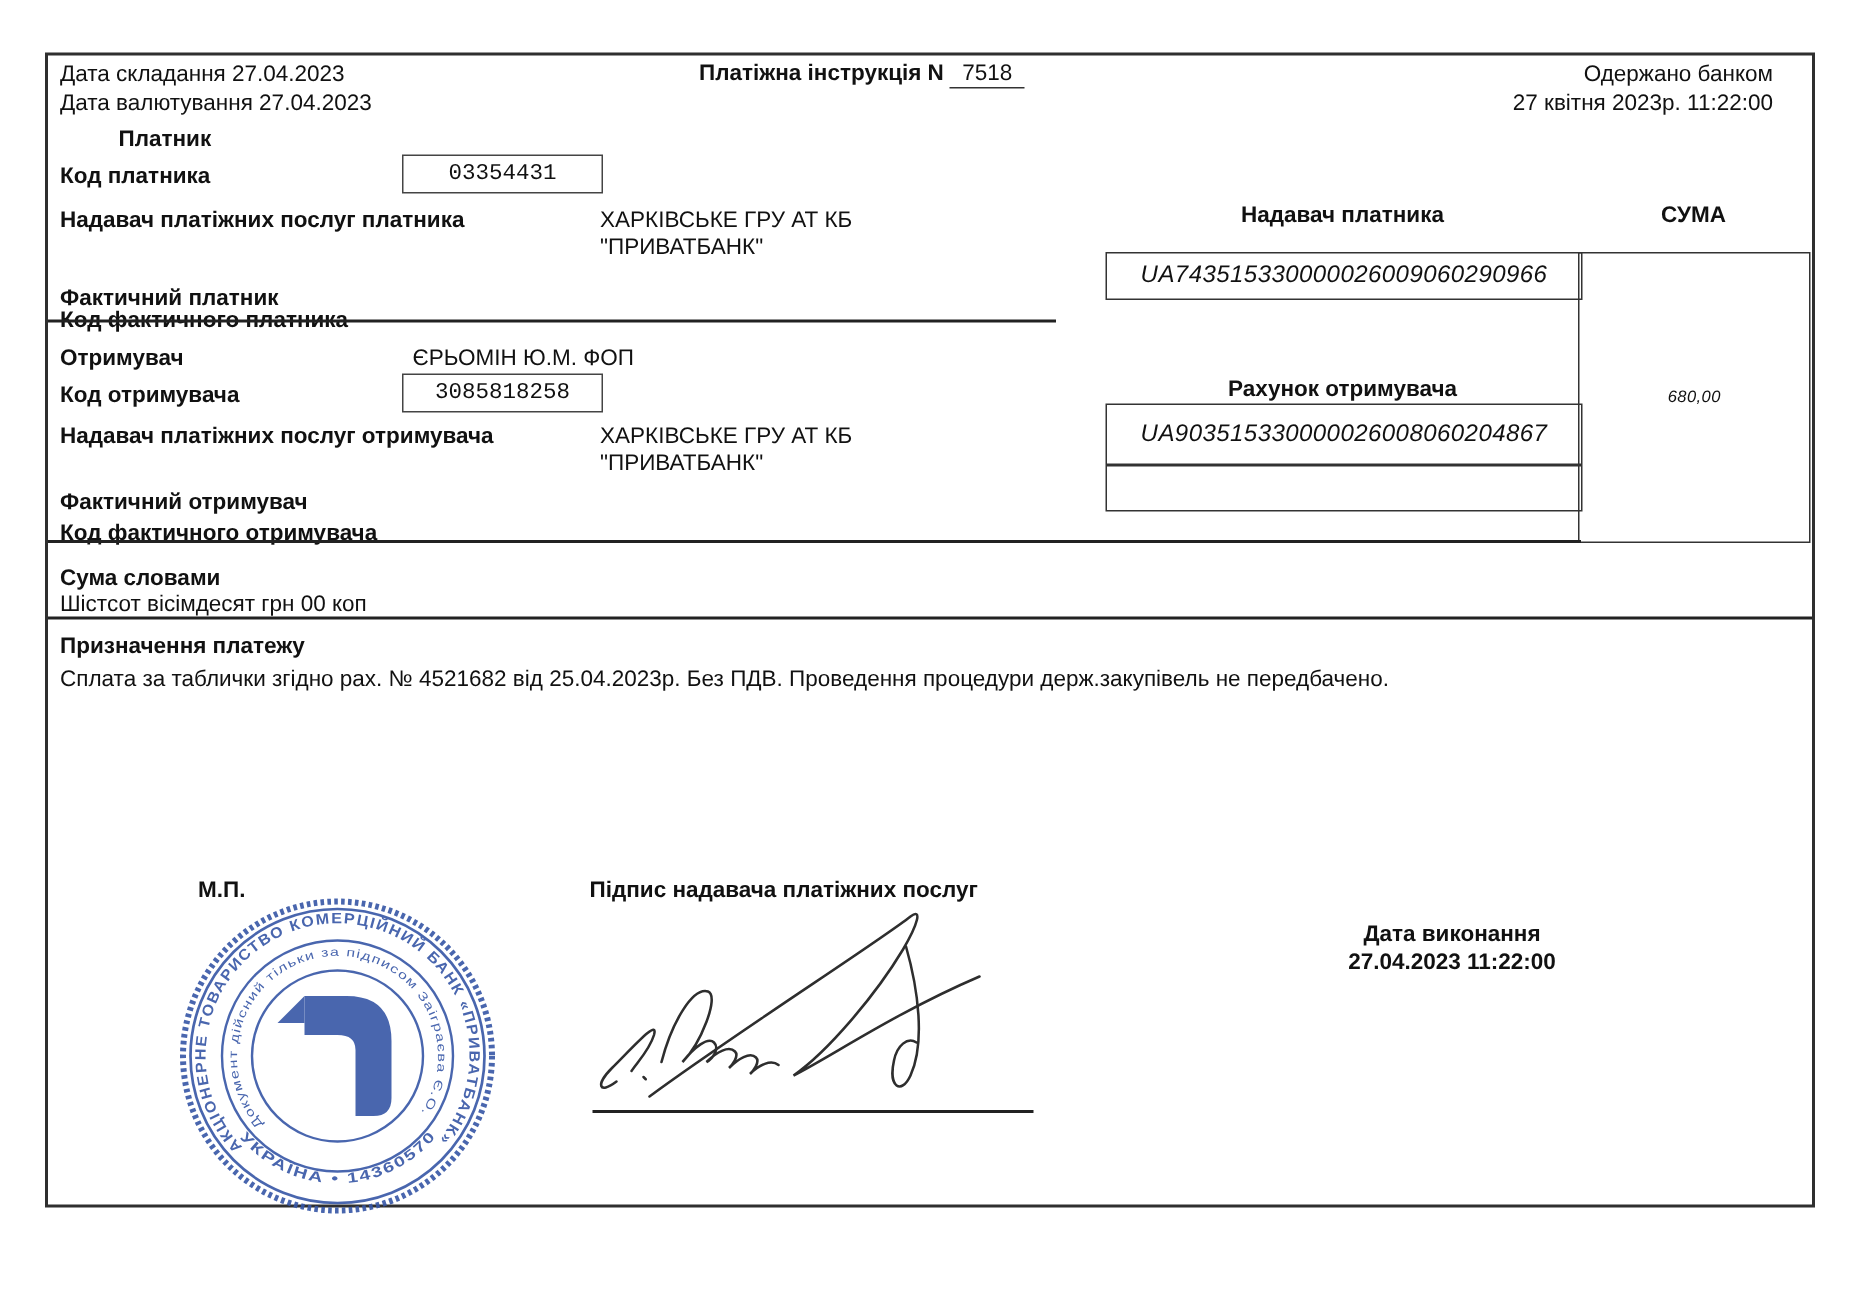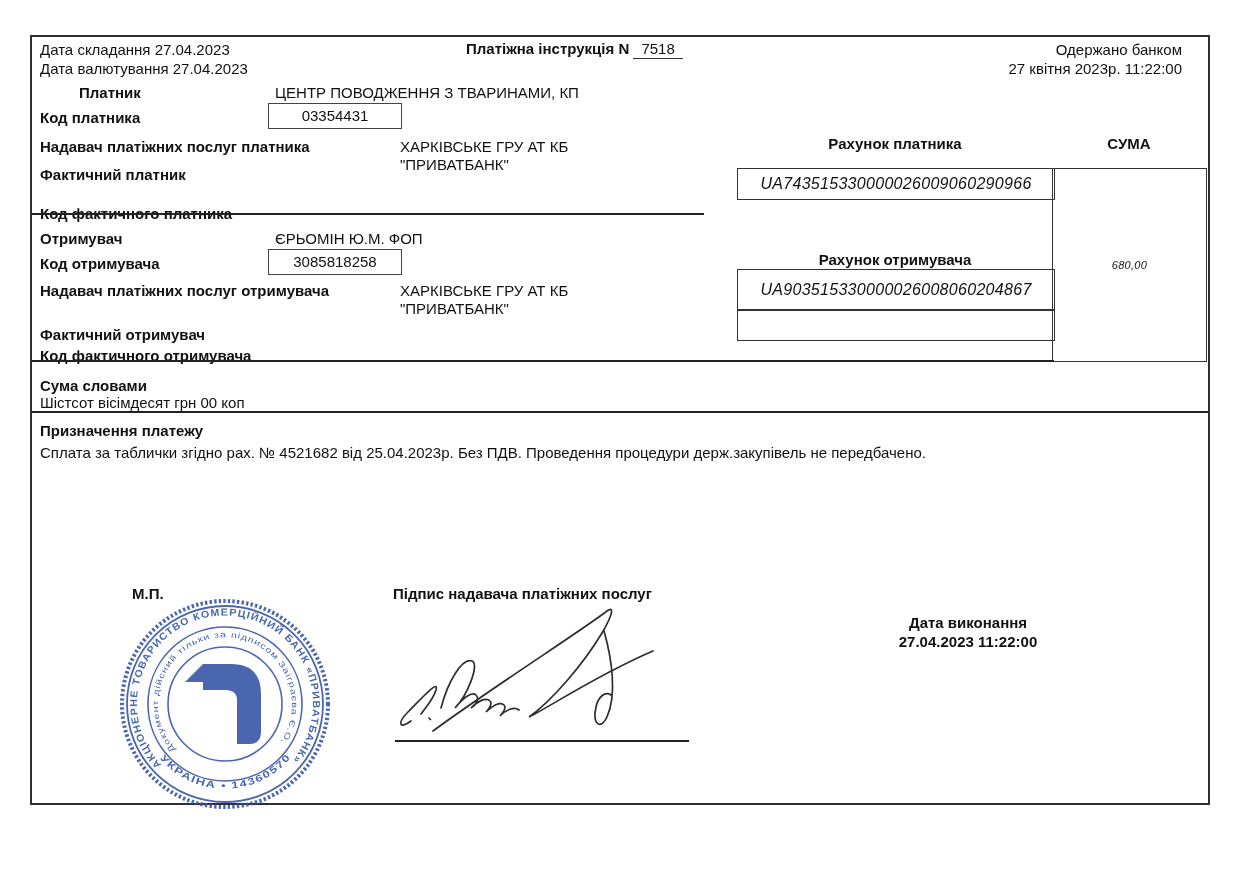--- a/index.html
+++ b/index.html
@@ -9,21 +9,21 @@
     overflow:hidden;
   }
   .doc {
     position:absolute; left:30px; top:35px; width:1176px; height:766px;
     border:2px solid #2f2f2f;
   }
   .abs { position:absolute; }
   .lbl { font-weight:bold; white-space:nowrap; }
   .val { white-space:nowrap; }
   .codebox {
-    border:1.5px solid #444; text-align:center; line-height:23px; height:24px;
+    border:1.5px solid #444; text-align:center; line-height:23px; height:24px;font-family:Liberation Mono, monospace;
   }
   .acctbox {
     border:1.5px solid #333; display:flex; align-items:center; justify-content:center;
     letter-spacing:.3px; font-size:16px;font-style:italic;
   }
   .hdr { font-weight:bold; text-align:center; }
   .sep { background:#222; }
   .rightblock { text-align:right; line-height:19px; }
   .centerblock { text-align:center; line-height:19px; font-weight:bold; }
   .titleNum { border-bottom:1.5px solid #333; padding:0 8px 1px 8px; }
@@ -44,45 +44,44 @@
     <span class="lbl">Платіжна інструкція N</span>
     <span class="titleNum">7518</span>
   </div>
 
   <div class="abs rightblock" style="right:26px; top:3px;">
     <div>Одержано банком</div>
     <div>27 квітня 2023р. 11:22:00</div>
   </div>
 
   <div class="abs lbl" style="left:8px; top:47px;margin-left:39px;">Платник</div>
-  <div class="abs val" style="left:243px; top:47px;">ЦЕНТР ПОВОДЖЕННЯ З ТВАРИНАМИ, КП</div>
 
   <div class="abs lbl" style="left:8px; top:72px;">Код платника</div>
   <div class="abs codebox" style="left:236px; top:66px; width:132px;">
     <span>03354431</span>
   </div>
 
   <div class="abs lbl" style="left:8px; top:101px;text-align:center;">Надавач платіжних послуг платника</div>
   <div class="abs twoline" style="left:368px; top:101px;">
     <div>ХАРКІВСЬКЕ ГРУ АТ КБ</div>
     <div>"ПРИВАТБАНК"</div>
   </div>
 
-  <div class="abs hdr" style="left:705px; top:98px; width:316px;">Рахунок платника</div>
+  <div class="abs hdr" style="left:705px; top:98px; width:316px;">Надавач платника</div>
   <div class="abs hdr" style="left:1020px; top:98px; width:154px;">СУМА</div>
 
   <div class="abs acctbox" style="left:705px; top:131px; width:316px; height:30px;">
     <span>UA743515330000026009060290966</span>
   </div>
 
   <div class="abs acctbox" style="left:1020px; top:131px; width:153px; height:192px; font-size:11px;">
     <span>680,00</span>
   </div>
 
-  <div class="abs lbl" style="left:8px; top:129px;text-align:center;">Фактичний платник</div>
+  <div class="abs lbl" style="left:8px; top:153px;text-align:center;">Фактичний платник</div>
   <div class="abs lbl" style="left:8px; top:168px;">Код фактичного платника</div>
   <div class="abs sep" style="left:0; top:176px; width:672px; height:2px;"></div>
 
   <div class="abs lbl" style="left:8px; top:193px;">Отримувач</div>
   <div class="abs val" style="left:243px; top:193px;">ЄРЬОМІН Ю.М. ФОП</div>
 
   <div class="abs lbl" style="left:8px; top:218px;">Код отримувача</div>
   <div class="abs codebox" style="left:236px; top:212px; width:132px;text-align:center;">
     <span>3085818258</span>
   </div>

